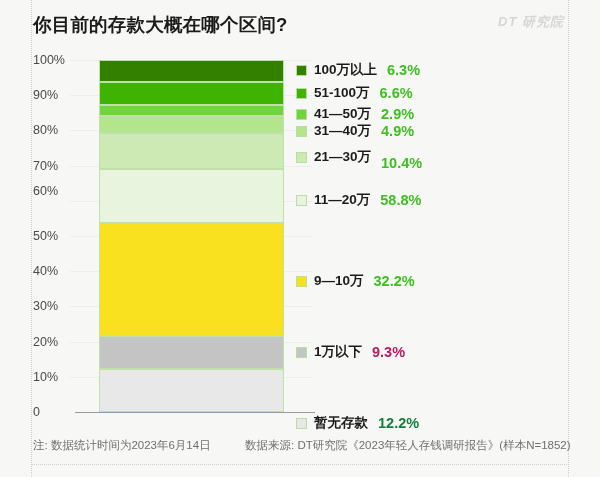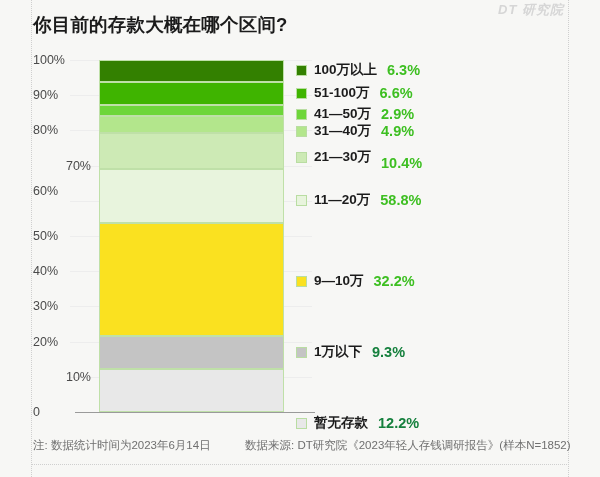--- a/index.html
+++ b/index.html
@@ -47,21 +47,21 @@
     top: 12px;
     font-size: 18.5px;
     font-weight: bold;
     color: #1b1b1b;
     letter-spacing: .2px;
     white-space: nowrap;
   }
   .watermark {
     position: absolute;
     right: 36px;
-    top: 1px;
+    top: 13px;
     font-size: 13px;
     font-weight: bold;
     color: #d6d6d6;
     letter-spacing: 1px;
     font-style: italic;
     white-space: nowrap;
   }
 
   
   #plot {
@@ -166,27 +166,27 @@
       <div class="gridline" style="top: 271.2px;"></div>
       <div class="gridline" style="top: 236px;"></div>
       <div class="gridline" style="top: 200.8px;"></div>
       <div class="gridline" style="top: 165.6px;"></div>
       <div class="gridline" style="top: 130.4px;"></div>
       <div class="gridline" style="top: 95.2px;"></div>
       <div class="gridline" style="top: 60px;"></div>
     </div>
   <div id="yticks">
       <div class="ytick" style="top: 412px;">0</div>
-      <div class="ytick" style="top: 376.8px; text-align: right;">10%</div>
+      <div class="ytick" style="top: 376.8px;">10%</div>
       <div class="ytick" style="top: 341.6px;">20%</div>
       <div class="ytick" style="top: 306.4px;">30%</div>
       <div class="ytick" style="top: 271.2px;">40%</div>
       <div class="ytick" style="top: 236px;">50%</div>
       <div class="ytick" style="top: 191px;">60%</div>
-      <div class="ytick" style="top: 165.6px; text-align: right;">70%</div>
+      <div class="ytick" style="top: 165.6px;">70%</div>
       <div class="ytick" style="top: 130.4px;">80%</div>
       <div class="ytick" style="top: 95.2px;">90%</div>
       <div class="ytick" style="top: 60px;">100%</div>
     </div>
 
   <div class="baseline"></div>
 
   <div id="plot">
       <div class="seg" title="暂无存款 12.2%" style="top: 309.056px; height: 42.944px; background: rgb(232, 232, 232);"></div>
       <div class="seg" title="1万以下 9.3%" style="top: 276.32px; height: 32.736px; background: rgb(196, 196, 196);"></div>
@@ -201,21 +201,21 @@
 
   <div id="legend">
       <div class="legend-item" style="top: 392px; margin-top: 31px;">
         <span class="swatch" style="background: rgb(232, 232, 232);"></span>
         <span class="leg-label">暂无存款</span>
         <span class="leg-value" style="color: #15803d;">12.2%</span>
       </div>
       <div class="legend-item" style="top: 352px;">
         <span class="swatch" style="background: rgb(196, 196, 196);"></span>
         <span class="leg-label">1万以下</span>
-        <span class="leg-value" style="color: #15803d;">9.3%</span>
+        <span class="leg-value" style="color: #be185d;">9.3%</span>
       </div>
       <div class="legend-item" style="top: 281px;">
         <span class="swatch" style="background: rgb(250, 225, 32);"></span>
         <span class="leg-label">9—10万</span>
         <span class="leg-value" style="color: rgb(61, 191, 33);">32.2%</span>
       </div>
       <div class="legend-item" style="top: 200px;">
         <span class="swatch" style="background: rgb(232, 244, 221);"></span>
         <span class="leg-label">11—20万</span>
         <span class="leg-value" style="color: rgb(61, 191, 33);">58.8%</span>

